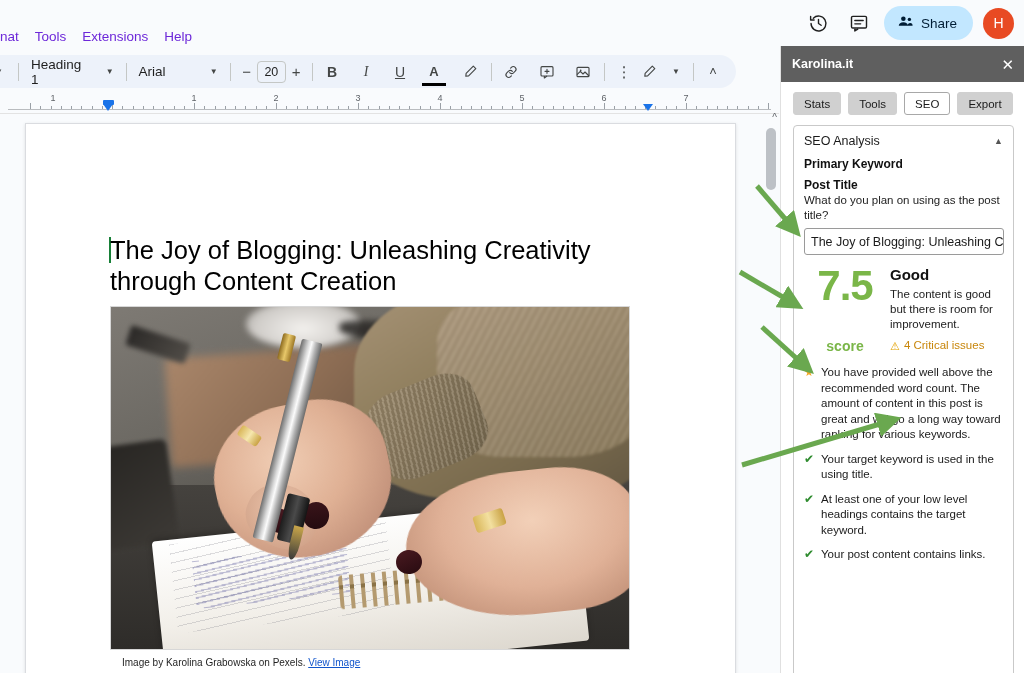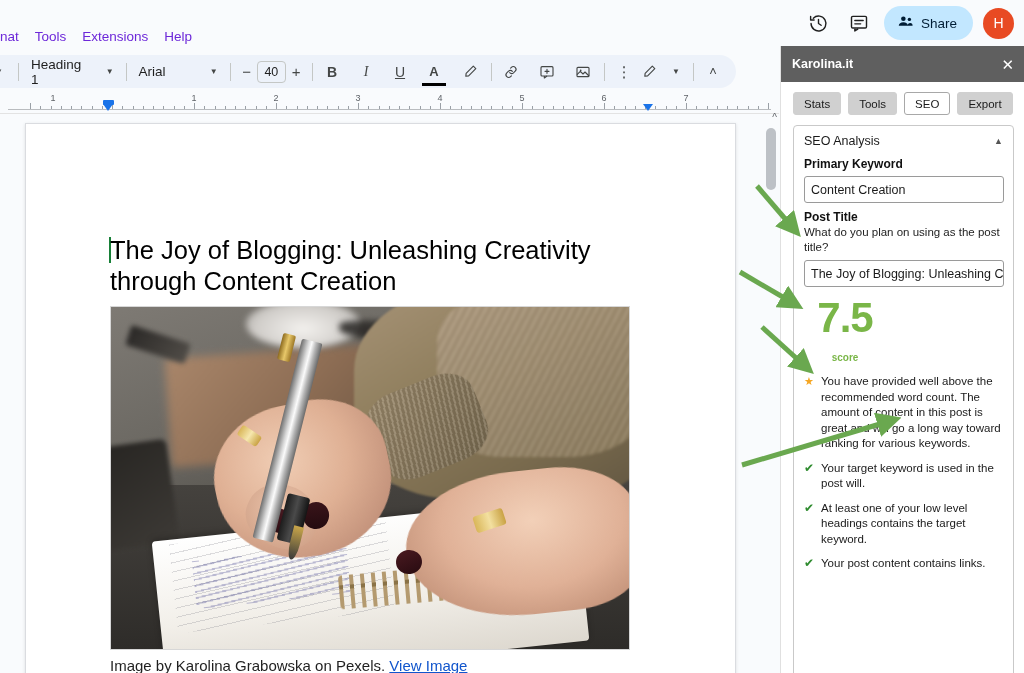--- a/index.html
+++ b/index.html
@@ -106,21 +106,21 @@
   .caret-bar {
     position: absolute; left: 83px; top: 113px; width: 2px; height: 26px;
     background: #188038;
   }
   .doc-image {
     position: absolute; left: 84px; top: 182px; width: 520px; height: 344px;
     border: 1px solid #d7d7d7; overflow: hidden;
     background: #6f6a64;
   }
   .doc-caption {
-    position: absolute; left: 84px; top: 533px; font-size: 15px;
+    position: absolute; left: 96px; top: 533px; font-size: 10px;
     color: #1f1f1f; white-space: nowrap;
   }
   .doc-caption a { color: #1155cc; text-decoration: underline; }
 
   
   .ph { position: absolute; }
   .ph-desk { left:0; top:0; width:100%; height:100%;
     background: linear-gradient(160deg,#7e7a74 0%,#6b6862 30%,#4a4742 60%,#3a3835 100%); }
   .ph-darkdesk { left:0; top:52%; width:100%; height:48%;
     background: linear-gradient(180deg,#45423e 0%,#2e2c29 100%); }
@@ -280,21 +280,21 @@
     display: flex; align-items: center; padding: 0 6px; font-size: 12.5px;
     color: #1a1a1a; background: #fff; overflow: hidden; white-space: nowrap;
   }
 
   .score-row { display: flex; margin-top: 11px; justify-content: space-between; }
   .score-left { width: 82px; text-align: center; }
   .score-num {
     font-size: 42px; line-height: 40px; color: #7ab648; font-weight: bold;
     letter-spacing: -1px;
   }
-  .score-word { font-size: 10px; color: #7ab648; font-weight: bold; margin-top: 14px; }
+  .score-word { font-size: 14px; color: #7ab648; font-weight: bold; margin-top: 32px; }
   .score-right { flex: 1; padding-left: 4px; }
   .score-title { font-size: 15px; font-weight: bold; color: #111; line-height: 17px; }
   .score-desc { font-size: 11.5px; color: #222; line-height: 15px; margin-top: 4px; }
   .issues {
     margin-top: 7px; font-size: 11.5px; color: #c8860a; display: flex;
     align-items: flex-start; gap: 4px;
   }
   .warn-tri { color: #e2a100; font-size: 11px; line-height: 14px; }
 
   .tips { margin-top: 11px; }
@@ -328,21 +328,21 @@
         <span>Heading 1</span>
         <span class="caret">▼</span>
       </div>
       <div class="tb-sep"></div>
       <div class="tb-style tb-font">
         <span>Arial</span>
         <span class="caret" style="margin-left:auto;">▼</span>
       </div>
       <div class="tb-sep"></div>
       <div class="tb-minus">−</div>
-      <div class="tb-size-box">40</div>
+      <div class="tb-size-box">20</div>
       <div class="tb-plus">+</div>
       <div class="tb-sep"></div>
       <div class="tb-btn tb-b">B</div>
       <div class="tb-btn tb-i" style="margin-left:8px;">I</div>
       <div class="tb-btn tb-u" style="margin-left:8px;">U</div>
       <div class="tb-btn tb-A" style="margin-left:8px;">A</div>
       <div class="tb-btn" style="margin-left:10px;">
         <svg width="15" height="15" viewBox="0 0 24 24" fill="none" stroke="#444746" stroke-width="1.8" stroke-linecap="round" stroke-linejoin="round">
             <path d="M16.5 3.5l4 4L9 19l-4.5.5.5-4.5z"></path>
           </svg>
@@ -566,41 +566,48 @@
 
       <div class="card">
         <div class="card-head">
           <span>SEO Analysis</span>
           <span class="chev">▲</span>
         </div>
 
         <div class="card-body">
 
           <div class="fld-label">Primary Keyword</div>
-          <div class="fld-input">Content Creation</div>
 
           <div class="fld-label" style="margin-top:7px;">Post Title</div>
           <div class="fld-help">What do you plan on using as the post title?</div>
           <div class="fld-input">The Joy of Blogging: Unleashing Crea</div>
 
           <div class="score-row">
             <div class="score-left">
               <div class="score-num">7.5</div>
               <div class="score-word">score</div>
+            </div>
+            <div class="score-right">
+              <div class="score-title">Good</div>
+              <div class="score-desc">The content is good but there is room for improvement.</div>
+              <div class="issues">
+                <span class="warn-tri">⚠</span>
+                <span>4 Critical issues</span>
+              </div>
             </div>
           </div>
 
           <div class="tips">
             <div class="tip">
               <span class="tip-ic star">★</span>
               <span class="tip-txt">You have provided well above the recommended word count. The amount of content in this post is great and will go a long way toward ranking for various keywords.</span>
             </div>
             <div class="tip">
               <span class="tip-ic check">✔</span>
-              <span class="tip-txt">Your target keyword is used in the post will.</span>
+              <span class="tip-txt">Your target keyword is used in the using title.</span>
             </div>
             <div class="tip">
               <span class="tip-ic check">✔</span>
               <span class="tip-txt">At least one of your low level headings contains the target keyword.</span>
             </div>
             <div class="tip">
               <span class="tip-ic check">✔</span>
               <span class="tip-txt">Your post content contains links.</span>
             </div>
           </div>

